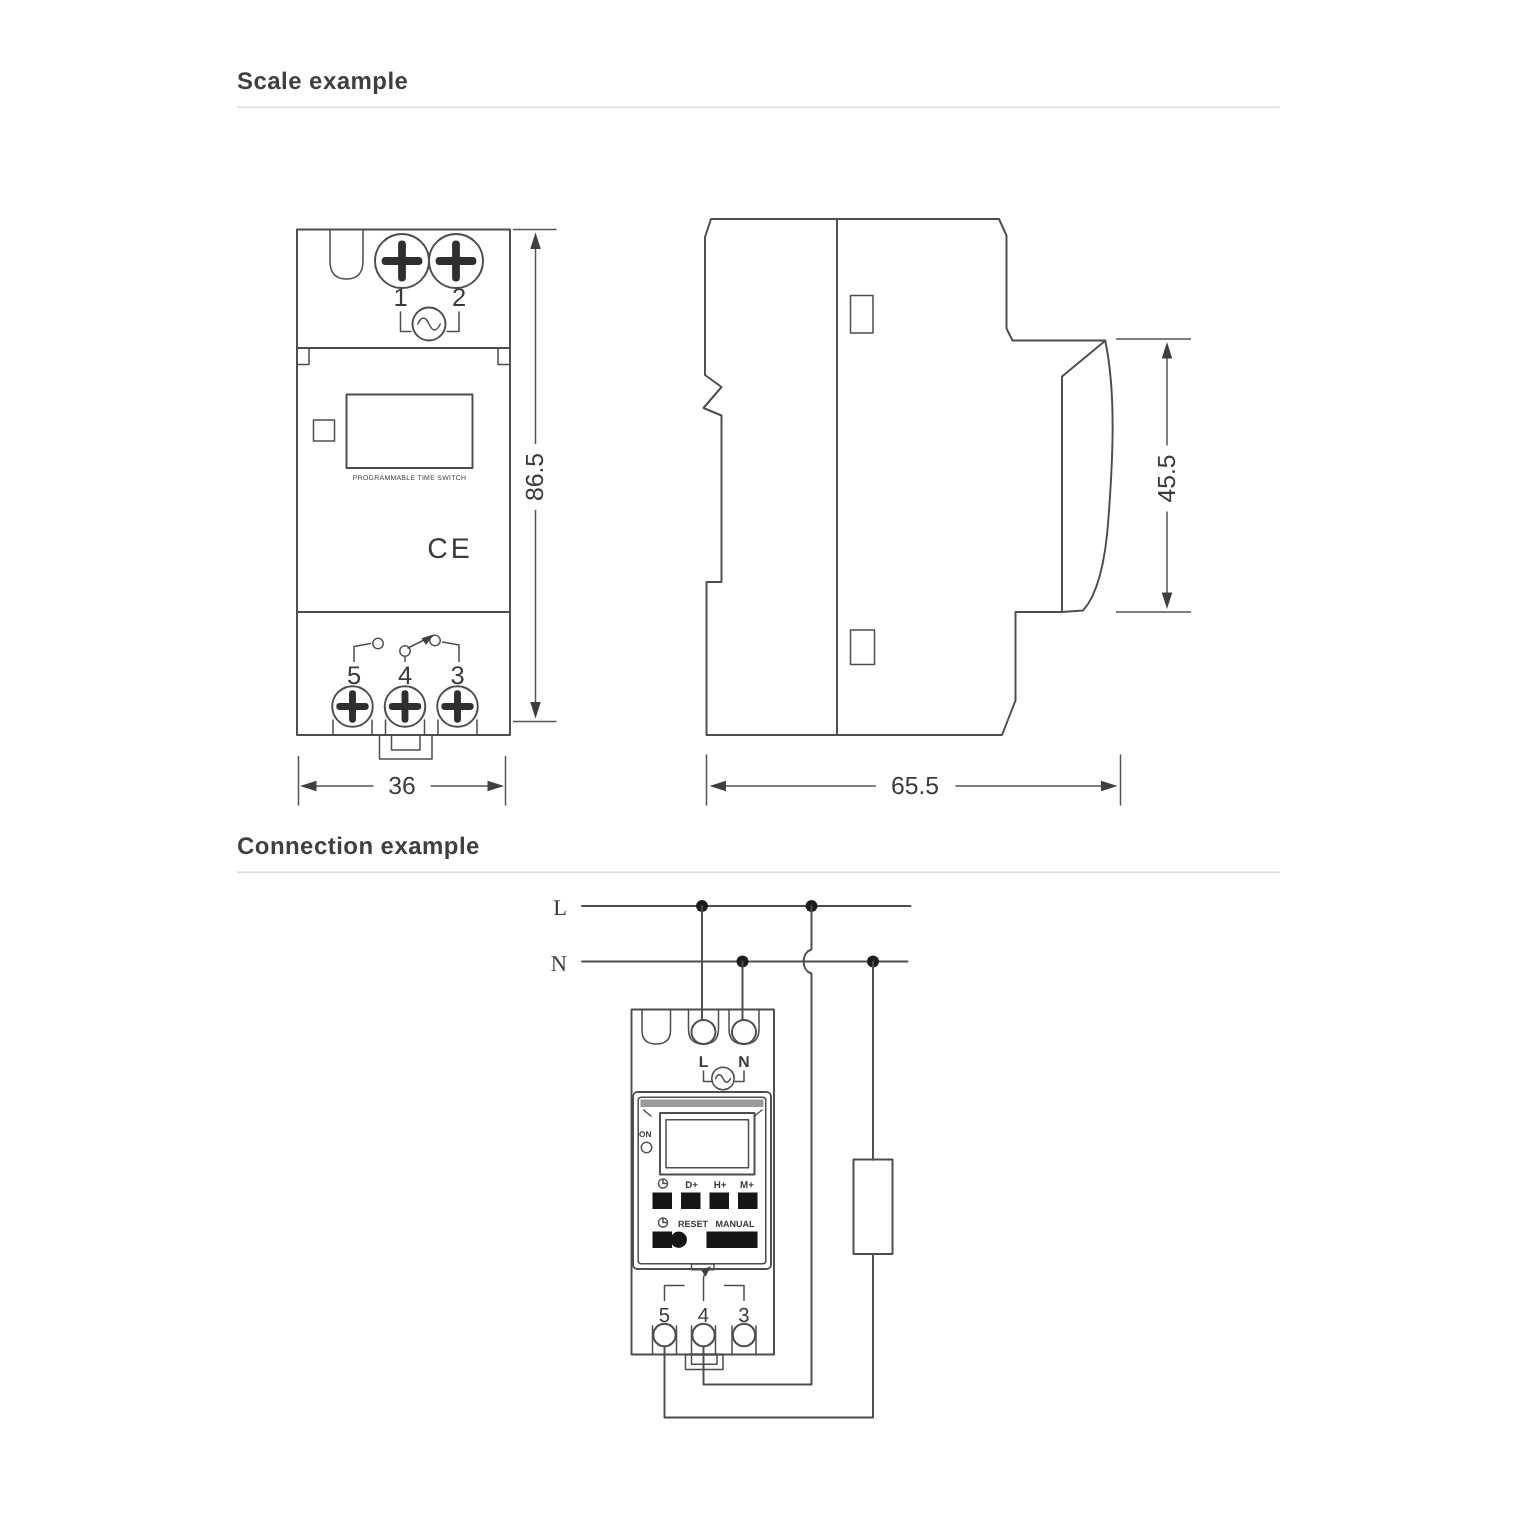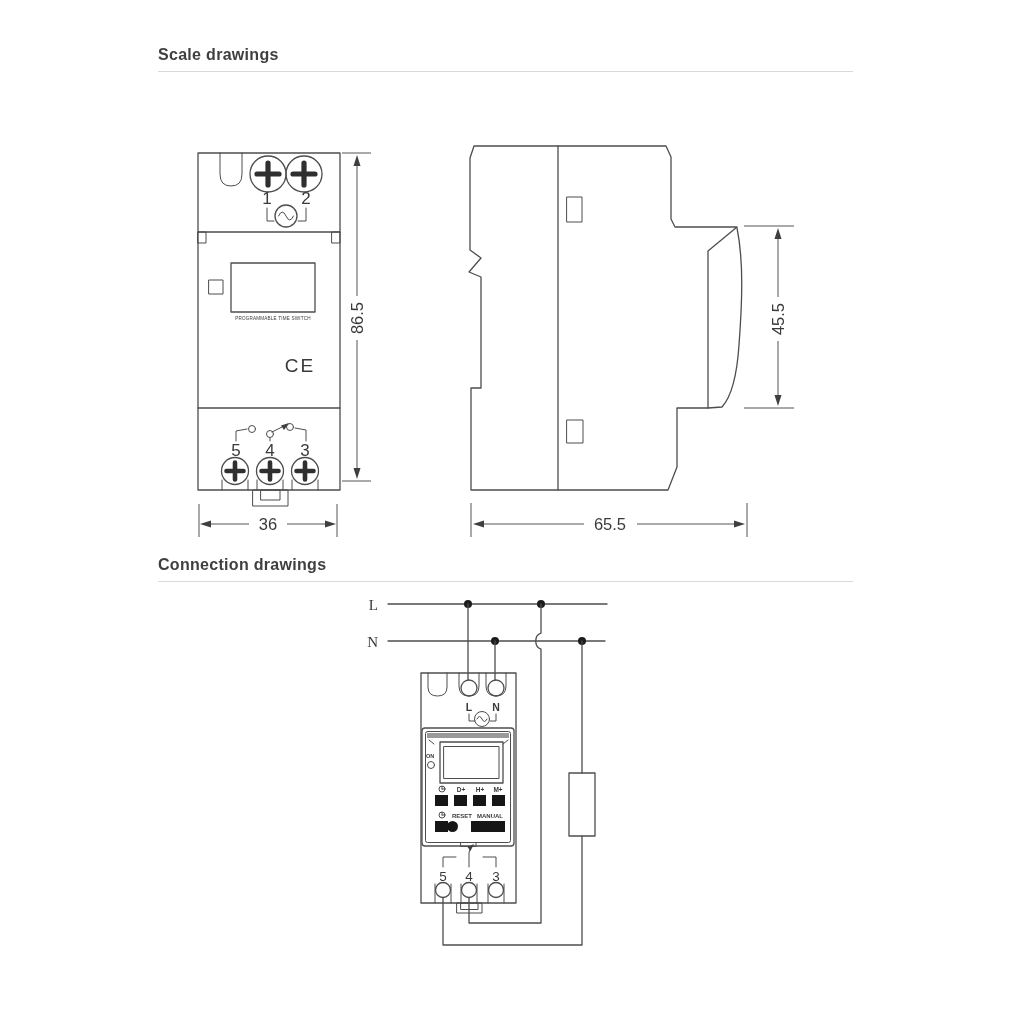--- a/index.html
+++ b/index.html
@@ -26,24 +26,24 @@
   .cross{stroke:#2f2f2f;stroke-width:5.2;stroke-linecap:round;fill:none;}
   .crossSm{stroke:#2f2f2f;stroke-width:4.6;stroke-linecap:round;fill:none;}
   .dimText{font-size:16.5px;}
   .numText{font-size:17px;}
 </style>
 </head>
 <body>
 
 <div class="canvas">
 
-  <div class="section-title" style="top:46px;">Scale drawings</div>
+  <div class="section-title" style="top:46px;">Scale example</div>
   <div class="section-rule" style="top:71px;"></div>
 
-  <div class="section-title" style="top:556px;">Connection drawings</div>
+  <div class="section-title" style="top:556px;">Connection example</div>
   <div class="section-rule" style="top:581px;"></div>
 
   <svg width="1010" height="1010" viewBox="0 0 1010 1010">
 
     <g>
       <rect class="outline" x="198" y="153" width="142" height="337"></rect>
       <line class="outline" x1="198" y1="232" x2="340" y2="232"></line>
       <rect class="thin" x="198" y="232" width="8" height="11"></rect>
       <rect class="thin" x="332" y="232" width="8" height="11"></rect>
       <line class="outline" x1="198" y1="408" x2="340" y2="408"></line>

